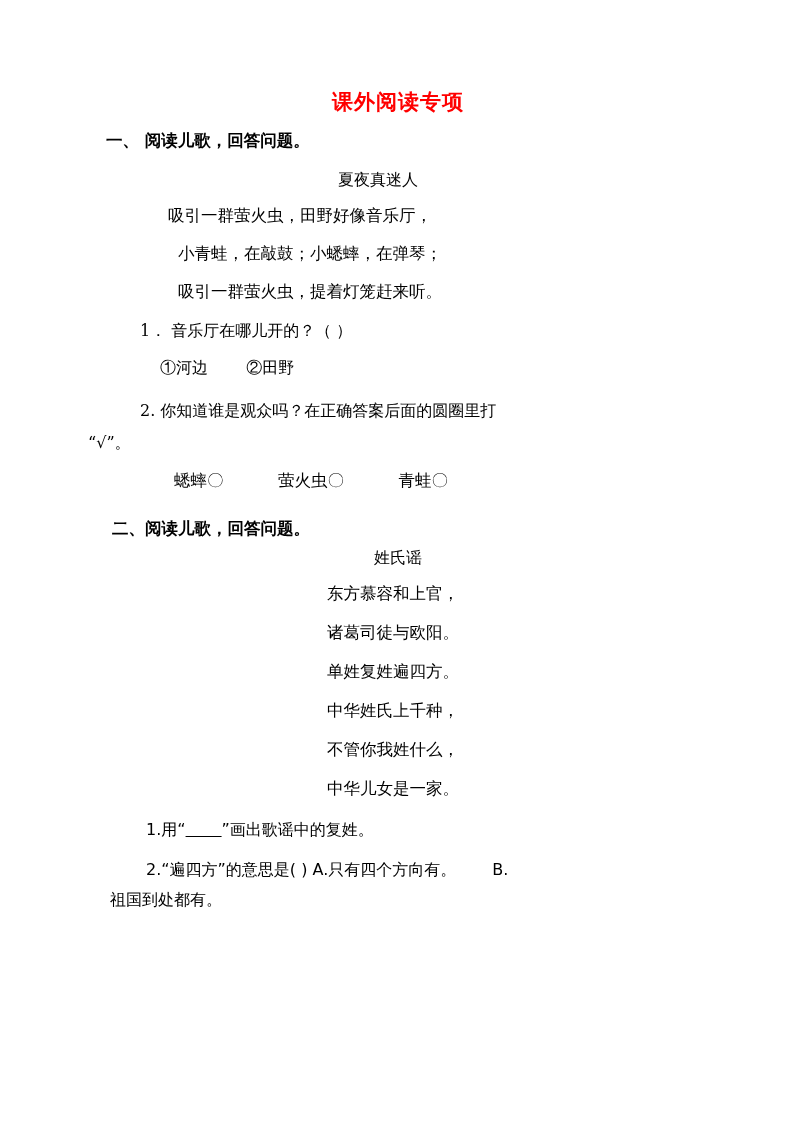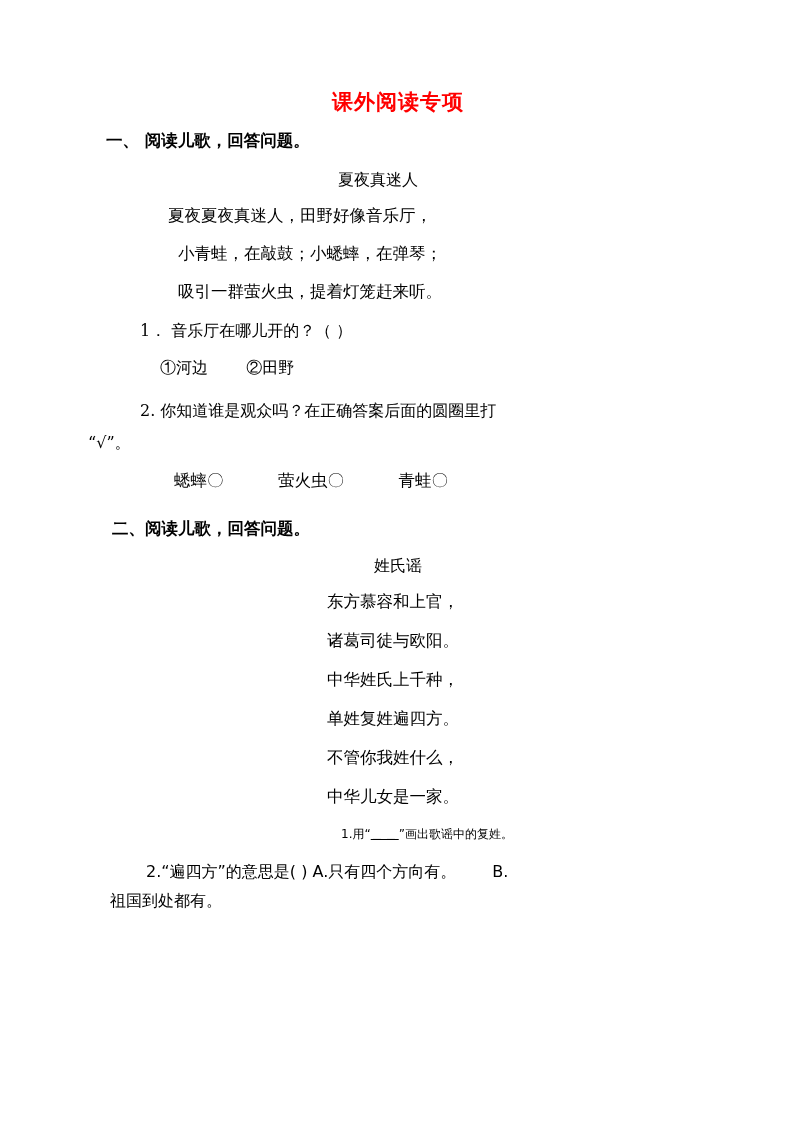--- a/index.html
+++ b/index.html
@@ -42,21 +42,21 @@
   .section-heading {
     font-size: 16.5px;
     font-weight: bold;
     margin: 0 0 18px 0;
     padding-left: 18px;
     font-family: "DejaVu Sans", "Liberation Sans", sans-serif;
   }
   .section-heading.second {
     padding-left: 24px;
     margin-top: 26px;
-    margin-bottom: 16px;
+    margin-bottom: 8px;
   }
   .poem-title {
     font-size: 16px;
     text-align: center;
     margin: 0 0 14px 0;
     padding-right: 40px;
   }
   .poem-title.centered {
     padding-right: 0;
     text-align: center;
@@ -106,26 +106,25 @@
   .circle-answers {
     font-size: 16.5px;
     margin: 0 0 10px 0;
     padding-left: 86px;
   }
   .ca-gap {
     display: inline-block;
     width: 44px;
   }
   .q2-line {
-    font-size: 12px;
+    font-size: 16px;
     margin: 0 0 15px 0;
     padding-left: 58px;
     line-height: 1.6;
     font-family: "DejaVu Sans", "Liberation Sans", sans-serif;
-    text-align: center;
   }
   .q2-line .blank {
     text-decoration: underline;
     letter-spacing: 2px;
   }
   .q3-line {
     font-size: 16px;
     margin: 0 0 4px 0;
     padding-left: 58px;
     line-height: 1.6;
@@ -145,21 +144,21 @@
 
 <div class="page">
   <div class="content">
 
     <div class="doc-title" style="color: rgb(255, 0, 0);">课外阅读专项</div>
 
     <div class="section-heading">一、 阅读儿歌，回答问题。</div>
 
     <div class="poem-title">夏夜真迷人</div>
 
-    <div class="poem-line">夏夜夏夜真迷人，田野好像音乐厅，</div>
+    <div class="poem-line">吸引一群萤火虫，田野好像音乐厅，</div>
     <div class="poem-line ind2">小青蛙，在敲鼓；小蟋蟀，在弹琴；</div>
     <div class="poem-line ind2">吸引一群萤火虫，提着灯笼赶来听。</div>
 
     <div class="question">1． 音乐厅在哪儿开的？（      ）</div>
 
     <div class="options">
       <span>①河边</span>
       <span class="opt-gap"></span>
       <span>②田野</span>
     </div>
@@ -174,22 +173,22 @@
       <span class="ca-gap"></span>
       <span>青蛙〇</span>
     </div>
 
     <div class="section-heading second">二、阅读儿歌，回答问题。</div>
 
     <div class="poem-title centered">姓氏谣</div>
 
     <div class="poem2-line">东方慕容和上官，</div>
     <div class="poem2-line">诸葛司徒与欧阳。</div>
+    <div class="poem2-line">单姓复姓遍四方。</div>
     <div class="poem2-line">中华姓氏上千种，</div>
-    <div class="poem2-line">单姓复姓遍四方。</div>
     <div class="poem2-line">不管你我姓什么，</div>
     <div class="poem2-line">中华儿女是一家。</div>
 
     <div class="q2-line">
       <span>1.用“</span><span class="blank">＿＿</span><span>”画出歌谣中的复姓。</span>
     </div>
 
     <div class="q3-line">
       <span>2.“遍四方”的意思是(      ) A.只有四个方向有。</span><span class="gap-md"></span><span>B.</span>
     </div>

